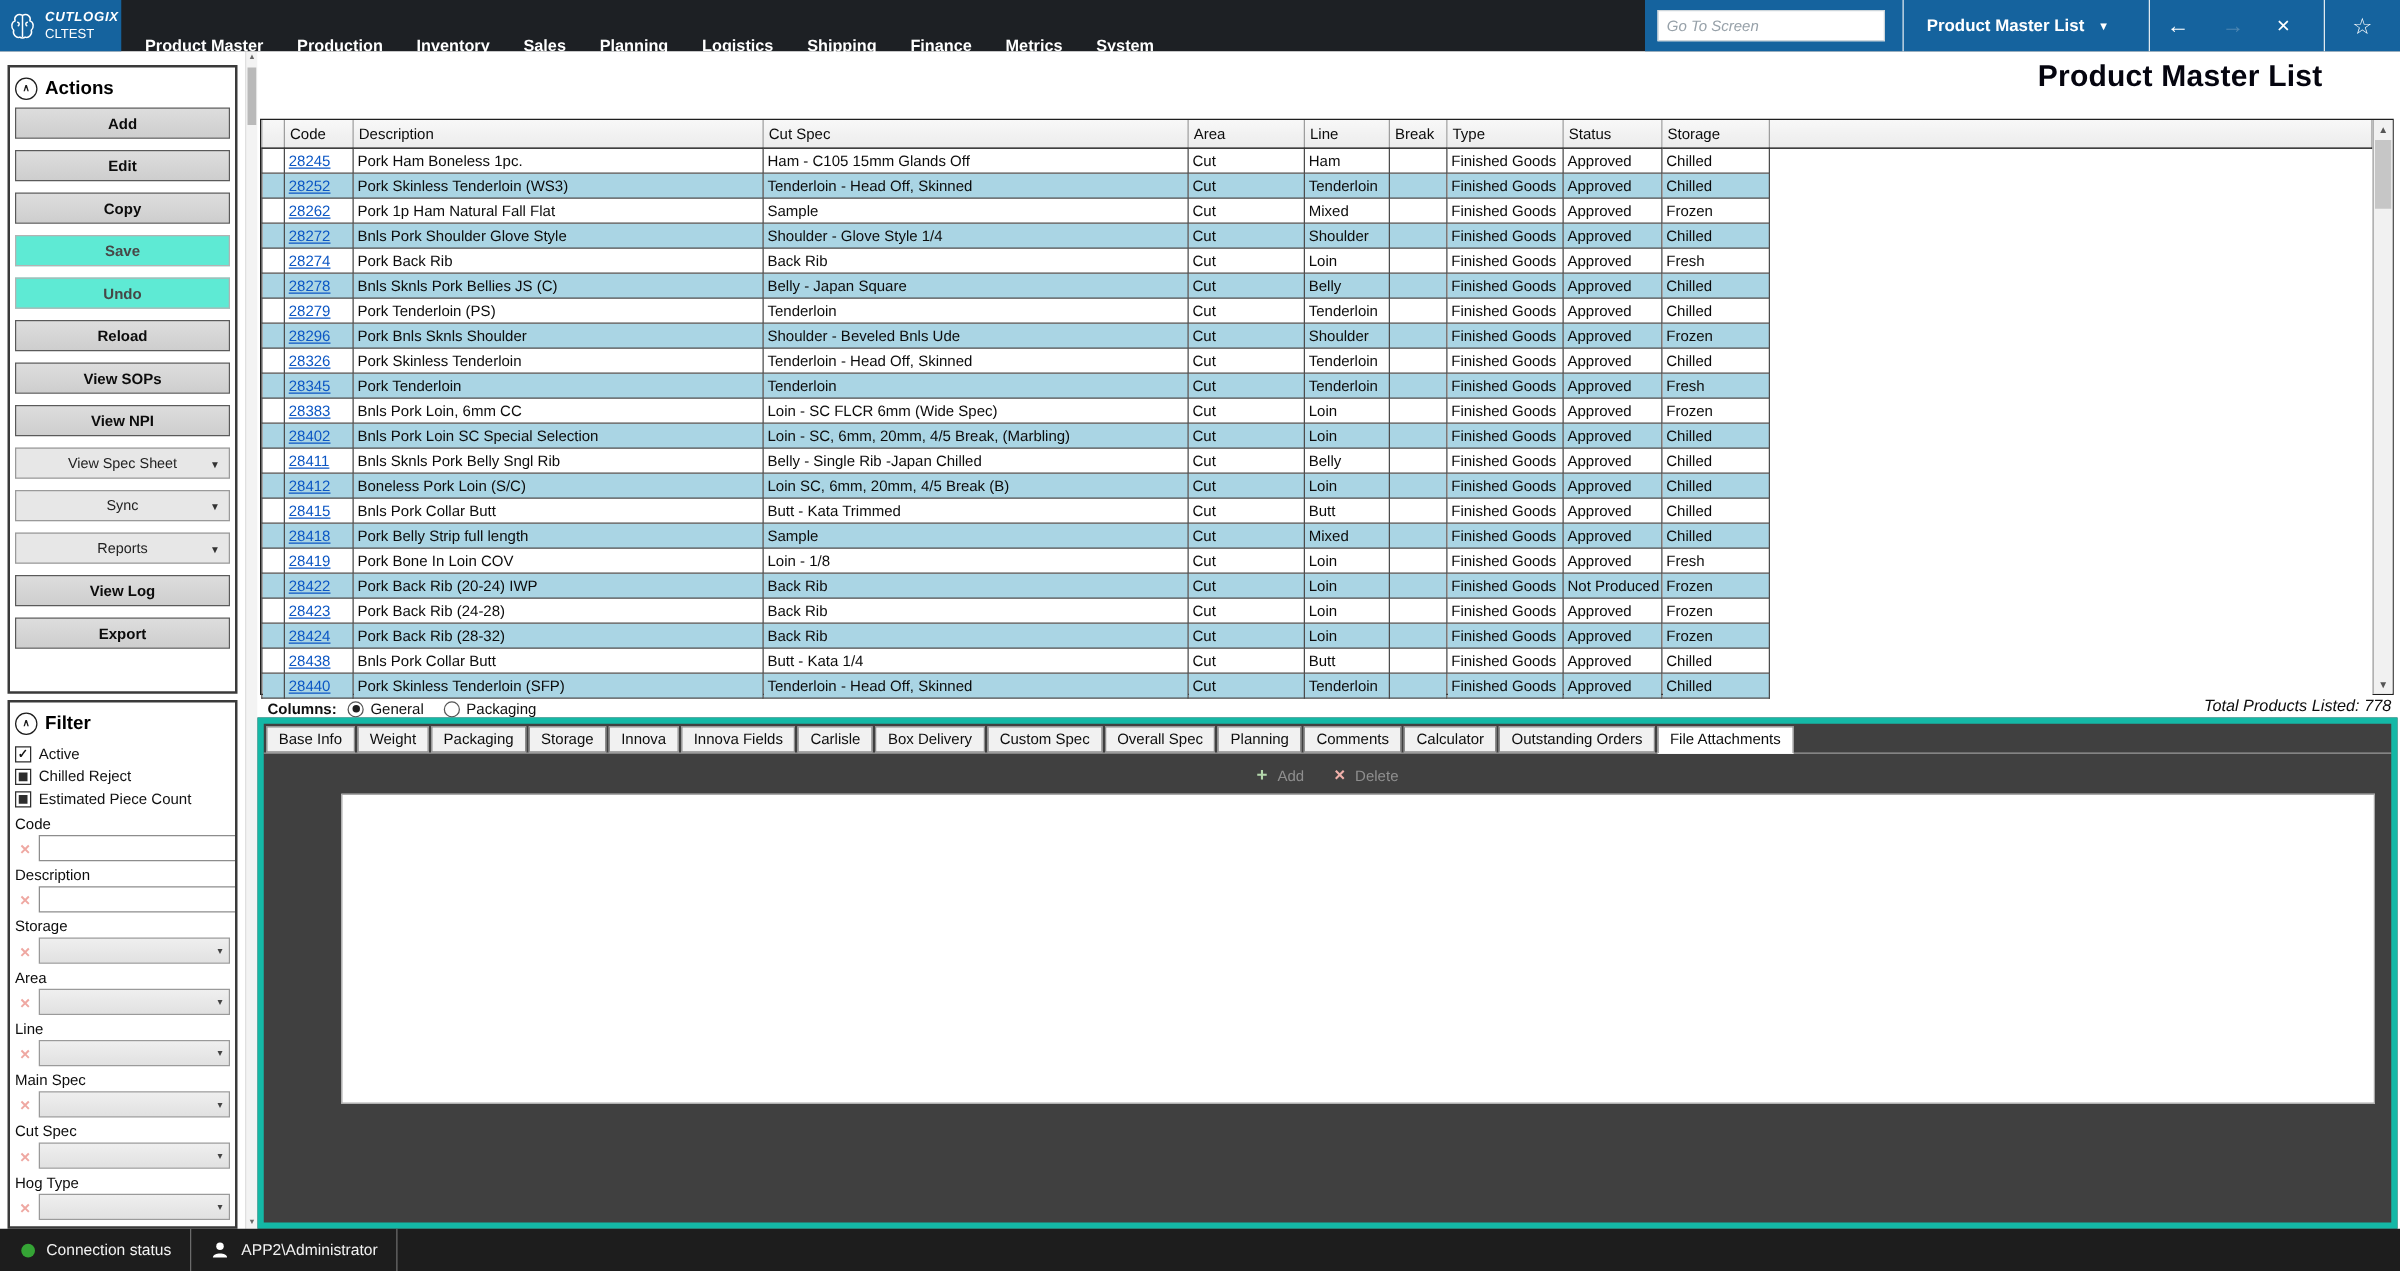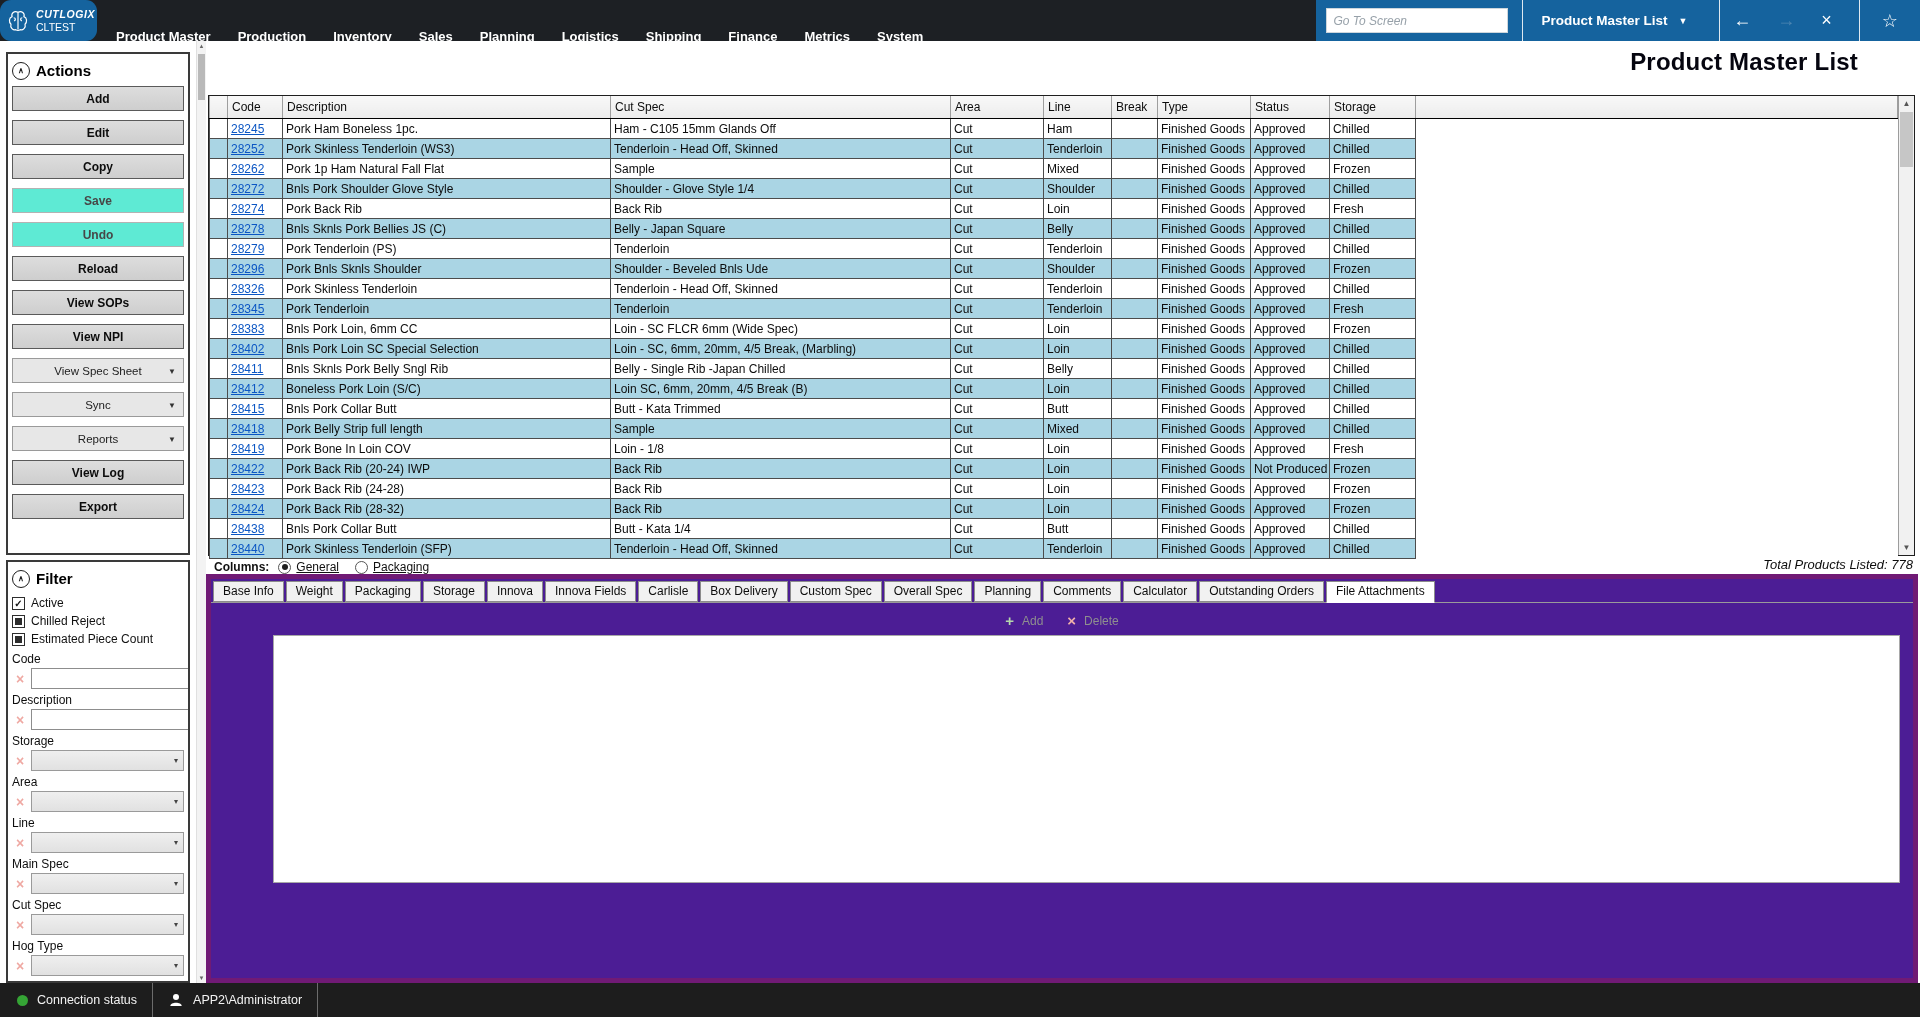--- a/index.html
+++ b/index.html
@@ -1,20 +1,20 @@
 <!DOCTYPE html>
 <html><head>
 <meta charset="utf-8">
 <style>
   html,body{margin:0;padding:0;}
   body{width:1920px;height:1017px;position:relative;overflow:hidden;background:#ffffff;
        font-family:"Liberation Sans",sans-serif;color:#111;}
   
   .navbar{position:absolute;top:0;left:0;right:0;height:41px;background:#1d2024;display:flex;align-items:center;z-index:5;}
-  .logo{width:97px;height:41px;background:#15639e;display:flex;align-items:center;gap:5px;padding-left:5px;box-sizing:border-box;flex:0 0 auto;border-radius:11px;}
+  .logo{width:97px;height:41px;background:#15639e;display:flex;align-items:center;gap:5px;padding-left:5px;box-sizing:border-box;flex:0 0 auto;}
   .logo svg{flex:0 0 auto;}
   .logo-text{color:#fff;line-height:1.15;}
   .brand{font-size:10.5px;font-weight:700;font-style:italic;letter-spacing:.6px;}
   .env{font-size:10.5px;}
   .menu{display:flex;gap:27px;margin-left:19px;margin-top:32px;}
   .menu-item{color:#fff;font-size:13px;font-weight:700;white-space:nowrap;cursor:default;}
   .nav-right{position:absolute;right:0;top:0;height:41px;background:#15639e;display:flex;align-items:center;padding-left:10px;}
   .goto{width:182px;height:25px;border:1px solid #cdd6dc;font-size:12px;padding:0 6px;box-sizing:border-box;font-family:"Liberation Sans",sans-serif;}
   .goto::placeholder{font-style:italic;color:#97a1a9;}
   .nav-divider{width:1px;height:41px;background:#dfe9f0;margin-left:14px;}
@@ -64,26 +64,26 @@
   tbody td{height:19px;border:1px solid #4c4c4c;padding:0 0 0 3px;overflow:hidden;white-space:nowrap;color:#0c0c0c;}
   tbody tr:nth-child(even) td{background:#aad5e4;}
   tbody td.fill{background:#fff !important;border-top:none;border-bottom:none;border-right:none;}
   .code-link{color:#0b56c4;text-decoration:underline;cursor:pointer;}
   .vscroll{width:15px;background:#f1f1f1;border-left:1px solid #9c9c9c;position:relative;flex:0 0 auto;}
   .vs-btn{position:absolute;left:0;width:15px;height:15px;font-size:8px;color:#555;display:flex;align-items:center;justify-content:center;}
   .vs-up{top:0;} .vs-down{bottom:0;}
   .vs-thumb{position:absolute;top:16px;left:1px;right:1px;height:55px;background:#c6c6c6;}
   .columns-bar{position:absolute;left:8px;top:517px;height:18px;display:flex;align-items:center;gap:9px;font-size:12px;}
   .columns-label{font-weight:700;}
-  .radio-opt{display:flex;align-items:center;gap:5px;text-decoration:underline;}
+  .radio-opt{display:flex;align-items:center;gap:5px;}
   .radio{width:13px;height:13px;border:1px solid #555;border-radius:50%;background:#fff;display:inline-flex;align-items:center;justify-content:center;box-sizing:border-box;}
   .radio.sel::after{content:"";width:6px;height:6px;border-radius:50%;background:#1f1f1f;}
   .total{position:absolute;right:7px;top:516px;font-style:italic;font-size:13px;color:#0c0c0c;}
   
-  .detail-panel{position:absolute;left:0;right:2px;top:533px;bottom:0;border:5px solid #701a75;background:#4c1d95;box-sizing:border-box;}
+  .detail-panel{position:absolute;left:0;right:2px;top:533px;bottom:0;border:5px solid #14b8a6;background:#404040;box-sizing:border-box;}
   .tabs{display:flex;gap:2px;padding:2px 0 0 2px;border-bottom:1px solid #9a9a9a;align-items:flex-end;height:24px;box-sizing:border-box;}
   .tab{background:#f1f1f1;border:1px solid #8c8c8c;padding:2px 9px 3px 9px;font-size:12px;color:#0d0d0d;white-space:nowrap;cursor:default;}
   .tab.active{background:#fff;border-bottom:1px solid #fff;margin-bottom:-1px;padding-bottom:4px;position:relative;z-index:2;}
   .attach-bar{position:absolute;left:0;right:0;top:33px;display:flex;justify-content:center;align-items:center;gap:8px;font-size:12px;color:#9b9b9b;}
   .add-plus{color:#b4d7ac;font-weight:700;font-size:15px;}
   .del-x{color:#f0b0aa;font-weight:700;font-size:15px;margin-left:16px;}
   .attach-label{color:#8f8f8f;}
   .attach-box{position:absolute;left:62px;right:13px;top:56px;height:246px;border:1px solid #a8a8a8;background:#fff;}
   
   .statusbar{position:absolute;left:0;right:0;bottom:0;height:34px;background:#1d1d1d;display:flex;align-items:center;color:#f2f2f2;font-size:12.5px;}

